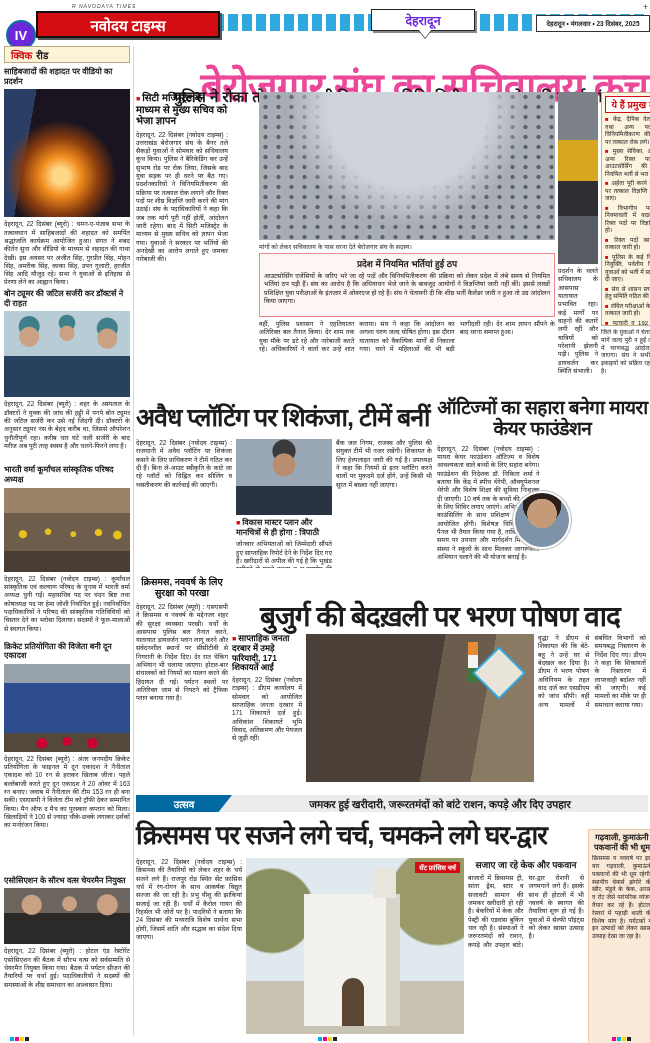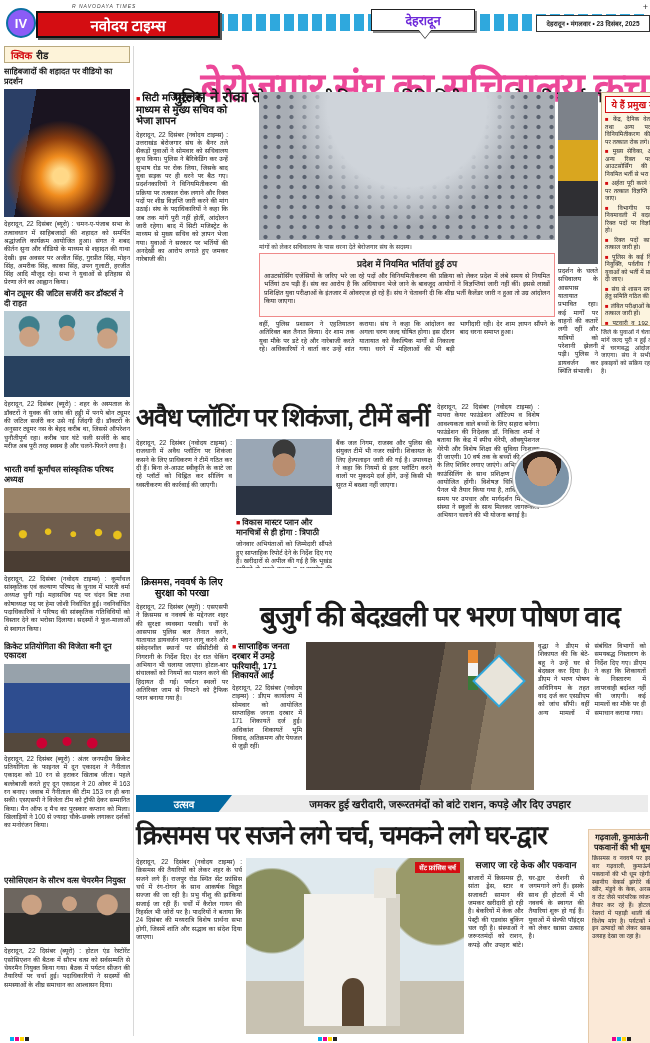--- a/index.html
+++ b/index.html
@@ -1,22 +1,22 @@
 <!DOCTYPE html>
 <html><head>
 <meta charset="utf-8">
 <style>
   html,body{margin:0;padding:0;background:#e9e9e9;}
   .page{position:relative;width:650px;height:1043px;background:#fff;margin:0 auto;overflow:hidden;
         font-family:"Liberation Sans","DejaVu Sans",sans-serif;color:#1c1c1c;}
   
   .dash-strip{position:absolute;left:214px;top:14px;width:434px;height:17px;
       background:repeating-linear-gradient(90deg,#2fa8dd 0 10px,#ffffff 10px 14px);}
-  .page-badge{position:absolute;left:6px;top:8px;width:26px;height:26px;border-radius:50%;
-      background:#8b5cf6;border:2px solid #0d6fa3;color:#fff;font-weight:bold;font-size:13px;
+  .page-badge{position:absolute;left:6px;top:20px;width:26px;height:26px;border-radius:50%;
+      background:#6d28d9;border:2px solid #0d6fa3;color:#fff;font-weight:bold;font-size:13px;
       display:flex;align-items:center;justify-content:center;}
   .tiny-top{position:absolute;left:72px;top:3px;font-size:5px;font-style:italic;color:#444;letter-spacing:1px;}
   .masthead-box{position:absolute;left:36px;top:11px;width:180px;height:23px;background:#d40d12;
       border:2px solid #111;box-shadow:2px 2px 0 #555;color:#fff;font-weight:bold;font-size:15px;
       display:flex;align-items:center;justify-content:center;}
   .edition-box{position:absolute;left:371px;top:9px;width:102px;height:20px;background:#fff;
       border:1.5px solid #222;box-shadow:2px 2px 0 #888;color:#6d28d9;font-weight:bold;font-size:12.5px;
       display:flex;align-items:center;justify-content:center;}
   .edition-pointer{position:absolute;left:46px;top:19px;width:0;height:0;
       border-left:7px solid transparent;border-right:7px solid transparent;border-top:9px solid #fff;
@@ -111,21 +111,21 @@
       radial-gradient(circle at 50% 38%, #c59a79 0 34%, transparent 35%),
       radial-gradient(circle at 50% 22%, #2b1f1a 0 38%, transparent 39%),
       #7d94a8;z-index:2;}
   
   .security{position:absolute;left:136px;top:577px;width:92px;}
   .security .subhd{font-size:9.5px;text-align:center;}
   .security .bodytxt{height:168px;margin-top:4px;}
   
   .eviction{position:absolute;left:232px;top:596px;width:416px;}
   .eviction h2{margin:0;font-size:28px;letter-spacing:-1px;white-space:nowrap;text-align:center;}
-  .evic-row{display:flex;gap:4px;margin-top:8px;height:148px;}
+  .evic-row{display:flex;gap:4px;margin-top:0;height:148px;}
   .evic-c1{width:70px;flex:none;}
   .evic-c1 .subhd{font-size:8.5px;}
   .ph-meeting{width:228px;flex:none;height:148px;position:relative;background:
       linear-gradient(100deg,#4a4038 0 55%, #6b5d4d 55% 75%, #8a7a64 75%);}
   .flag{position:absolute;right:56px;top:8px;width:10px;height:40px;
       background:linear-gradient(#e88b34 33%, #f4f4f4 33% 66%, #3a7a3a 66%);}
   .diamond{position:absolute;right:18px;top:22px;width:34px;height:34px;background:#e8e4da;
       transform:rotate(45deg);box-shadow:0 0 0 2px #2fa8dd;}
   .evic-c3{width:108px;flex:none;column-count:2;column-gap:5px;}
   
@@ -255,20 +255,21 @@
       <div class="c">
         <div class="ph-portrait"></div>
         <div class="plot-cap redsq">विकास मास्टर प्लान और मानचित्रों से ही होगा : त्रिपाठी</div>
         <div class="bodytxt" style="height:28px">जोनवार अभियंताओं को जिम्मेदारी सौंपते हुए साप्ताहिक रिपोर्ट देने के निर्देश दिए गए हैं। खरीदारों से अपील की गई है कि भूखंड खरीदने से पहले नक्शा व भू-उपयोग की जांच अवश्य कर लें।</div>
       </div>
       <div class="c bodytxt" style="height:142px">बैंक जल निगम, राजस्व और पुलिस की संयुक्त टीमें भी नजर रखेंगी। शिकायत के लिए हेल्पलाइन जारी की गई है। उपाध्यक्ष ने कहा कि नियमों से इतर प्लॉटिंग करने वालों पर मुकदमे दर्ज होंगे, उन्हें किसी भी सूरत में बख्शा नहीं जाएगा।</div>
     </div>
   </section>
 
   <section class="autism">
+    <h2>ऑटिज्मों का सहारा बनेगा मायरा केयर फाउंडेशन</h2>
     <div class="autism-body">
       <div class="ph-woman"></div>
       <div class="bodytxt" style="height:142px">देहरादून, 22 दिसंबर (नवोदय टाइम्स) : मायरा केयर फाउंडेशन ऑटिज्म व विशेष आवश्यकता वाले बच्चों के लिए सहारा बनेगा। फाउंडेशन की निदेशक डॉ. निकिता शर्मा ने बताया कि केंद्र में स्पीच थेरेपी, ऑक्यूपेशनल थेरेपी और विशेष शिक्षा की सुविधा निःशुल्क दी जाएगी। 10 वर्ष तक के बच्चों की स्क्रीनिंग के लिए शिविर लगाए जाएंगे। अभिभावकों की काउंसिलिंग के साथ प्रशिक्षण कार्यशालाएं आयोजित होंगी। विशेषज्ञ चिकित्सकों का पैनल भी तैयार किया गया है, ताकि बच्चों को समय पर उपचार और मार्गदर्शन मिल सके। संस्था ने स्कूलों के साथ मिलकर जागरूकता अभियान चलाने की भी योजना बनाई है।</div>
     </div>
   </section>
 
   <section class="security">
     <div class="subhd">क्रिसमस, नववर्ष के लिए सुरक्षा को परखा</div>
     <div class="bodytxt">देहरादून, 22 दिसंबर (ब्यूरो) : एसएसपी ने क्रिसमस व नववर्ष के मद्देनजर शहर की सुरक्षा व्यवस्था परखी। चर्चों के आसपास पुलिस बल तैनात करने, यातायात डायवर्जन प्लान लागू करने और संवेदनशील स्थानों पर सीसीटीवी से निगरानी के निर्देश दिए। देर रात चेकिंग अभियान भी चलाया जाएगा। होटल-बार संचालकों को नियमों का पालन करने की हिदायत दी गई। पर्यटन स्थलों पर अतिरिक्त जाम से निपटने को ट्रैफिक प्लान बनाया गया है।</div>
   </section>

